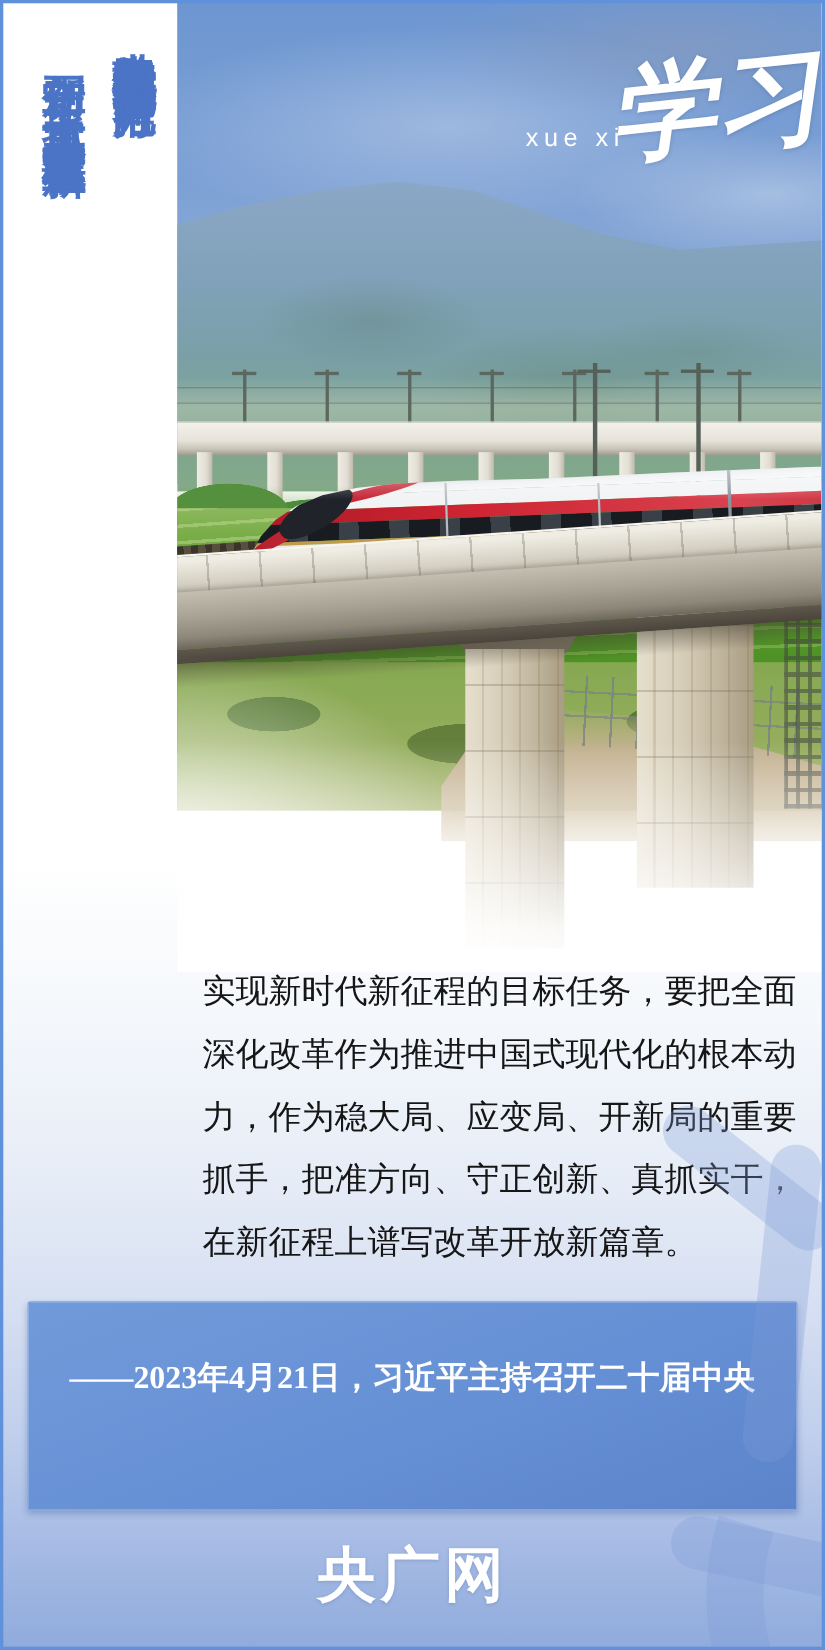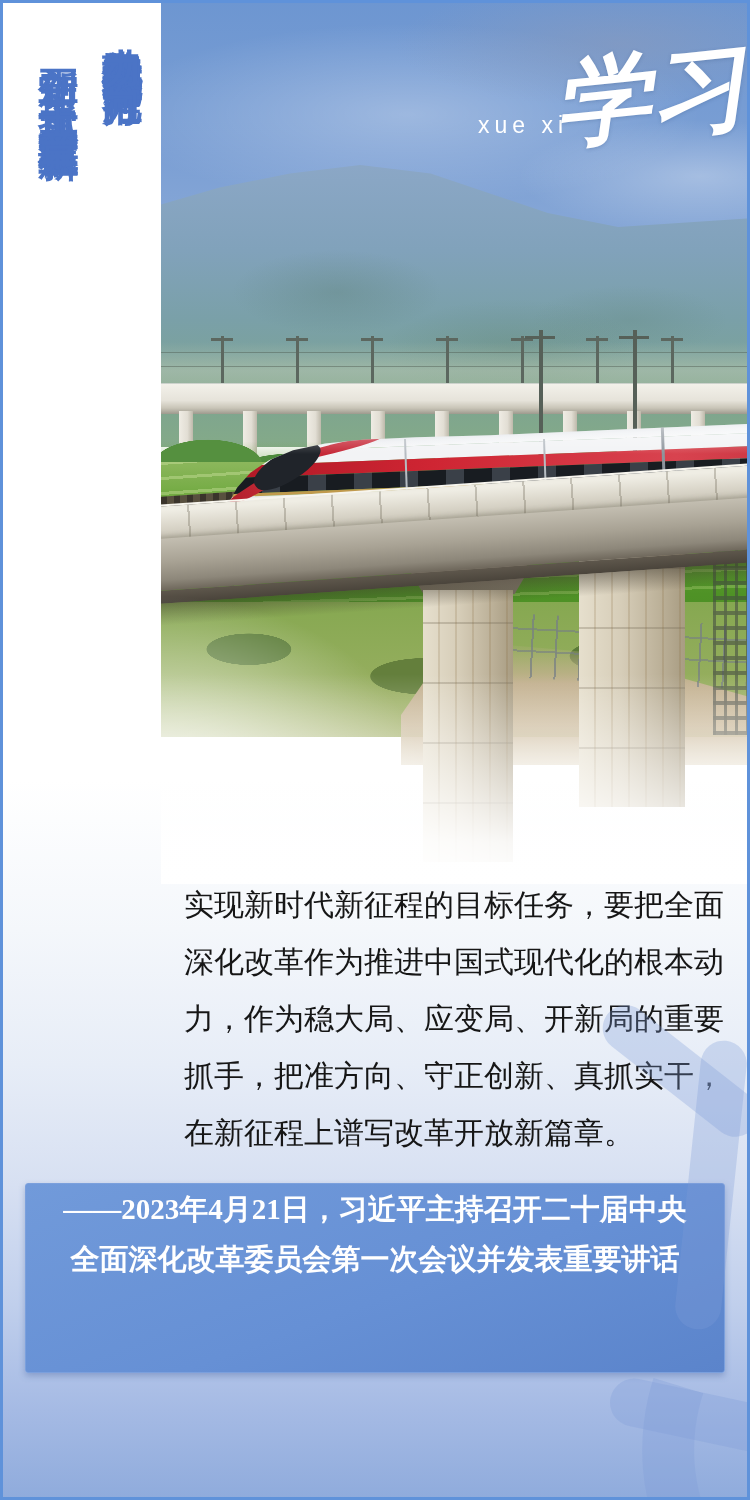--- a/index.html
+++ b/index.html
@@ -136,25 +136,25 @@
   .brand-kantu{position:absolute;left:18px;top:16px;font-size:46px;font-weight:900;letter-spacing:2px;
     font-family:"Liberation Sans","DejaVu Sans",sans-serif;text-shadow:0 1px 3px rgba(40,70,120,.3);}
   .brand-pinyin{position:absolute;left:26px;top:72px;font-size:23px;font-weight:400;letter-spacing:5px;
     font-family:"Liberation Sans","DejaVu Sans",sans-serif;}
   .brand-calli{position:absolute;left:102px;top:-8px;font-size:96px;font-style:italic;font-weight:700;
     transform:rotate(-6deg);font-family:"DejaVu Serif","Liberation Serif",serif;
     text-shadow:0 1px 4px rgba(40,70,120,.25);}
 
   .paragraph{left:184px;top:876px;width:540px;z-index:5;
     font-size:30px;line-height:57px;color:#161616;text-align:justify;
-    font-family:Liberation Sans, sans-serif;}
+    font-family:Liberation Mono, monospace;}
 
   .quote-box{left:25px;top:1183px;width:700px;height:190px;z-index:5;box-sizing:border-box;
     background:linear-gradient(160deg,#719ada 0%,#6690d5 55%,#5b84cb 100%);
-    border:1px solid #7ba0dd;border-radius:3px;
+    border:1px solid #7ba0dd;border-radius:3px;padding-top:44px;
     box-shadow:0 3px 6px rgba(62,92,152,.35);
     text-align:center;color:#fff;font-weight:700;font-size:29px;line-height:50px;
     font-family:"Liberation Serif","DejaVu Serif",serif;}
 
   .footer-logo{left:0;top:1396px;width:100%;z-index:5;text-align:center;color:#fff;
     font-size:54px;font-weight:900;letter-spacing:4px;
     font-family:"Liberation Sans","DejaVu Sans",sans-serif;text-shadow:0 1px 3px rgba(50,80,140,.25);}
 
   
   .wm{z-index:8;pointer-events:none;}
@@ -249,23 +249,23 @@
 
   <div class="abs brand">
     <div class="brand-pinyin">xue xi</div>
     <div class="brand-calli">学习</div>
   </div>
 
   <div class="abs paragraph">实现新时代新征程的目标任务，要把全面深化改革作为推进中国式现代化的根本动力，作为稳大局、应变局、开新局的重要抓手，把准方向、守正创新、真抓实干，在新征程上谱写改革开放新篇章。</div>
 
   <div class="abs quote-box">
     <div>——2023年4月21日，习近平主持召开二十届中央</div>
-    <div>全面深化改革委员会第一次会议并发表重要讲话</div>
-  </div>
-
+  </div>
+
+  <div class="abs footer-logo">央广网</div>
 
   <div class="abs wm">
     <div class="wm-stroke wm-a"></div>
     <div class="wm-stroke wm-b"></div>
     <div class="wm-ring"></div>
     <div class="wm-stroke wm-d"></div>
   </div>
 
   <div class="abs frame"></div>
 </div>

